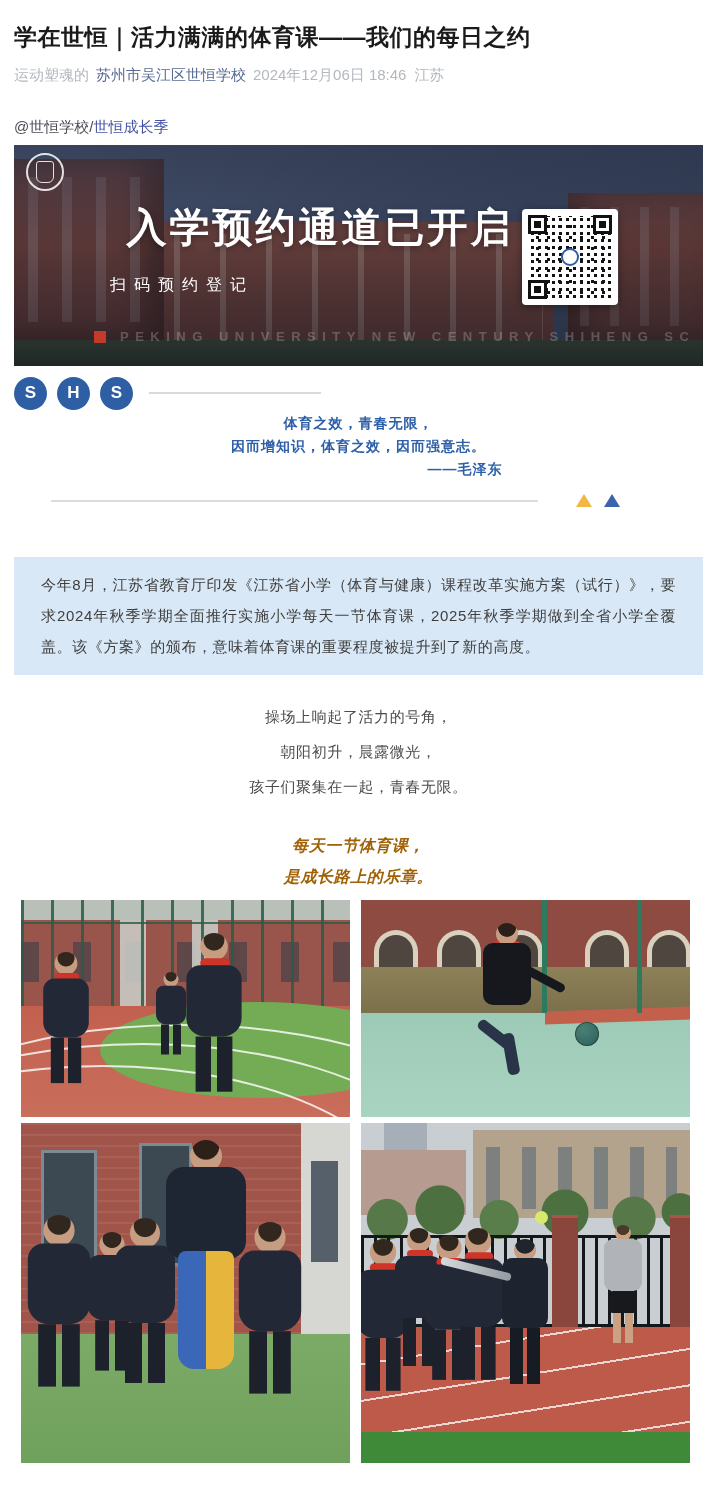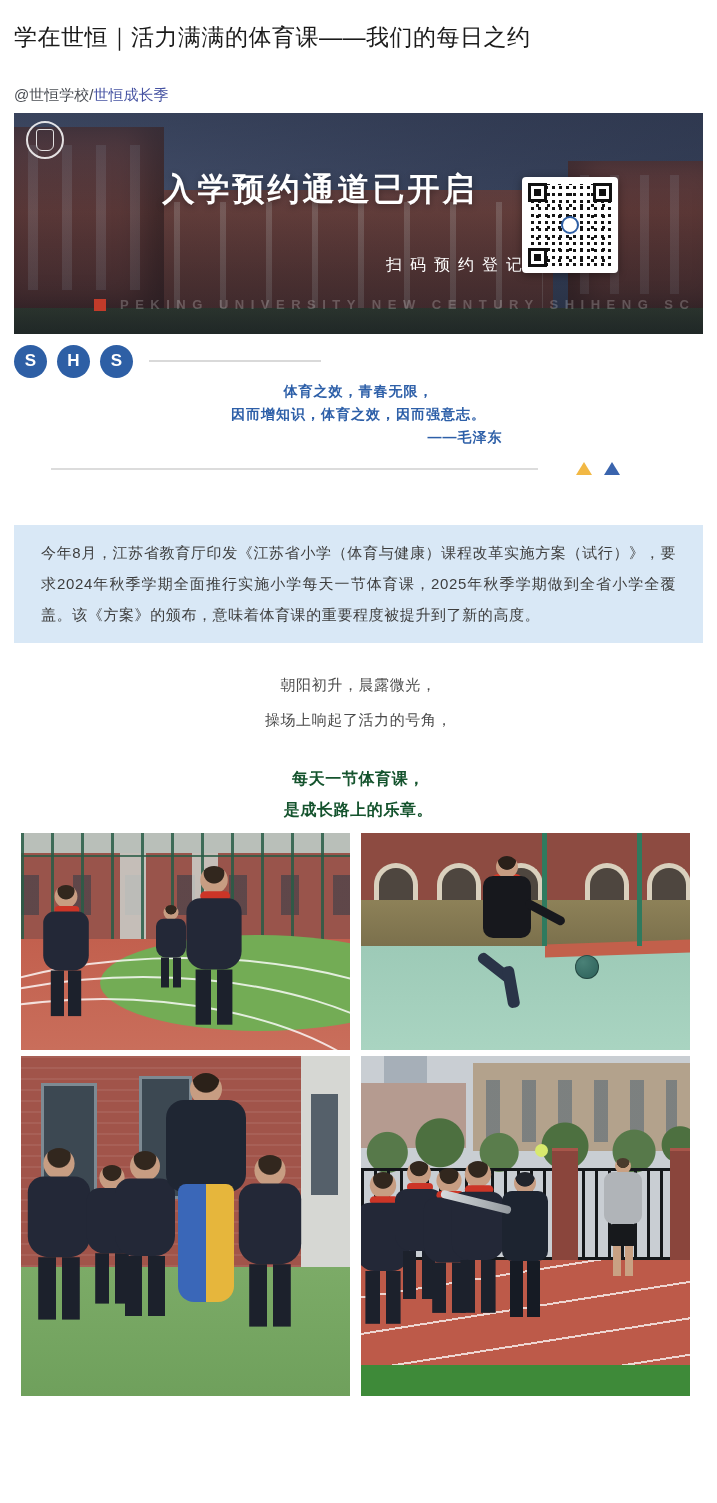--- a/index.html
+++ b/index.html
@@ -1,42 +1,42 @@
 <!DOCTYPE html>
 <html><head>
 <meta charset="utf-8">
 <style>
   html,body{margin:0;padding:0;background:#fff;}
   body{font-family:"Liberation Sans","DejaVu Sans",sans-serif;color:#333;}
   .article{width:717px;padding:0 14px;box-sizing:border-box;background:#fff;position:relative;overflow:hidden;}
 
   
-  .title{margin:22px 0 0;font-size:23px;line-height:30px;font-weight:normal;color:#1b1b1b;letter-spacing:.5px;}
+  .title{margin:22px 0 0;font-size:23px;line-height:30px;font-weight:bold;color:#1b1b1b;letter-spacing:.5px;}
   .byline{margin-top:13px;font-size:15px;line-height:19px;color:#b3b8bf;}
   .byline .acct{color:#576b95;margin:0 7px;}
   .byline .loc{margin-left:8px;}
   .tagline{margin-top:33px;font-size:15px;line-height:19px;color:#4a4e54;}
   .tagline .topic{color:#4653a2;}
   .tagline .sep{color:#4a4e54;}
 
   
   .banner{position:relative;margin-top:9px;height:221px;overflow:hidden;background:linear-gradient(135deg,#4d5a77 0%,#3c4761 55%,#333e55 100%);}
   .bnr-bldg-left{position:absolute;left:0;top:14px;bottom:26px;width:150px;background:linear-gradient(180deg,#6b3f3a,#57312e);box-shadow:inset -20px 0 30px rgba(0,0,0,.35);}
   .bnr-bldg-left:after{content:"";position:absolute;inset:18px 14px;background:repeating-linear-gradient(90deg,rgba(190,200,210,.18) 0 10px,transparent 10px 34px);}
   .bnr-bldg-center{position:absolute;left:150px;right:150px;bottom:26px;height:118px;background:linear-gradient(180deg,#6e413a,#5a332e);}
   .bnr-bldg-center:after{content:"";position:absolute;inset:12px 10px 0;background:repeating-linear-gradient(90deg,rgba(215,220,215,.22) 0 6px,rgba(120,80,70,0) 6px 46px);}
   .bnr-bldg-right{position:absolute;right:0;top:48px;bottom:26px;width:135px;background:linear-gradient(180deg,#6b3c36,#54302c);box-shadow:inset 16px 0 26px rgba(0,0,0,.3);}
   .bnr-bldg-right:after{content:"";position:absolute;inset:14px 12px;background:repeating-linear-gradient(90deg,rgba(190,200,210,.16) 0 9px,transparent 9px 30px);}
   .bnr-lawn{position:absolute;left:0;right:0;bottom:0;height:26px;background:linear-gradient(180deg,#37422f,#2a3326);}
   .bnr-shade{position:absolute;inset:0;background:linear-gradient(180deg,rgba(40,48,70,.55) 0%,rgba(40,48,70,.15) 45%,rgba(20,26,40,.45) 100%);}
   .bnr-logo{position:absolute;left:12px;top:8px;width:38px;height:38px;border-radius:50%;border:2px solid rgba(255,255,255,.85);box-sizing:border-box;}
   .bnr-logo .seal-inner{position:absolute;left:50%;top:50%;width:16px;height:20px;transform:translate(-50%,-50%);border:1.5px solid rgba(255,255,255,.85);border-radius:3px 3px 6px 6px;}
-  .bnr-headline{position:absolute;left:96px;top:55px;width:420px;text-align:center;font-size:32px;font-weight:bold;color:#fff;letter-spacing:3px;text-shadow:0 2px 6px rgba(0,0,0,.35);white-space:nowrap;}
+  .bnr-headline{position:absolute;left:96px;top:55px;width:420px;text-align:center;font-size:40px;font-weight:bold;color:#fff;letter-spacing:3px;text-shadow:0 2px 6px rgba(0,0,0,.35);white-space:nowrap;}
   .bnr-sub{position:absolute;left:96px;top:113px;width:420px;text-align:center;font-size:13px;color:rgba(255,255,255,.93);letter-spacing:4px;white-space:nowrap;}
-  .bnr-cta{position:absolute;left:96px;top:142px;width:420px;text-align:right;font-size:16px;color:#fff;letter-spacing:8px;}
+  .bnr-cta{position:absolute;left:96px;top:130px;width:420px;text-align:left;font-size:16px;color:#fff;letter-spacing:8px;}
   .bnr-qr{position:absolute;left:508px;top:64px;width:96px;height:96px;background:#fff;border-radius:4px;box-shadow:0 2px 8px rgba(0,0,0,.4);}
   .qr-grid{position:absolute;inset:7px;background-image:radial-gradient(#141414 1.5px,transparent 1.6px),radial-gradient(#141414 1.5px,transparent 1.6px);background-size:7px 7px,11px 11px;background-position:0 0,3px 5px;}
   .qr-eye{position:absolute;width:19px;height:19px;border:3px solid #111;background:#fff;box-sizing:border-box;}
   .qr-eye:after{content:"";position:absolute;inset:3px;background:#111;}
   .qr-eye.tl{left:6px;top:6px;} .qr-eye.tr{right:6px;top:6px;} .qr-eye.bl{left:6px;bottom:6px;}
   .qr-center{position:absolute;left:50%;top:50%;width:18px;height:18px;transform:translate(-50%,-50%);background:#fff;border:2px solid #2e5fa5;border-radius:50%;box-sizing:border-box;}
   .bnr-wm{position:absolute;left:80px;right:14px;bottom:22px;display:flex;align-items:center;white-space:nowrap;overflow:hidden;}
   .wm-square{display:inline-block;width:12px;height:12px;background:#c23b2a;margin-right:14px;flex:0 0 auto;}
   .wm-text{font-size:13px;letter-spacing:6.5px;color:rgba(255,255,255,.22);font-weight:bold;}
 
@@ -58,21 +58,21 @@
   .tri-blue{left:590px;border-bottom:13px solid #3a64ad;}
 
   
   .policy-box{margin-top:48px;background:#d9e8f6;padding:12px 27px 13px;}
   .policy-box p{margin:0;font-size:15px;line-height:31px;color:#3e3e3e;text-align:justify;letter-spacing:.6px;}
 
   
   .poem{margin-top:24px;text-align:center;}
   .poem p{margin:0;font-size:15px;line-height:35px;color:#4a4a4a;letter-spacing:.6px;}
   .highlight{margin-top:26px;text-align:center;}
-  .highlight p{margin:0;font-size:16px;line-height:31px;font-weight:bold;color:#14532d;letter-spacing:.6px;}
+  .highlight p{margin:0;font-size:16px;line-height:31px;font-weight:bold;color:#a16207;letter-spacing:.6px;font-style:italic;}
   .leadin{margin:14px 0 0;text-align:center;font-size:15px;line-height:19px;color:#464646;letter-spacing:.6px;}
 
   
   .photo-grid{margin-top:8px;padding:0 7px;display:grid;grid-template-columns:329px 329px;grid-template-rows:217px 340px;gap:6px 11px;}
   .photo{position:relative;overflow:hidden;background:#888;}
 
   
   .kid{position:absolute;display:flex;flex-direction:column;align-items:center;transform-origin:top center;}
   .kid i{display:block;}
   .kh{width:12px;height:12px;border-radius:50%;background:radial-gradient(circle at 50% 26%,#32271e 40%,#c79d82 44%);}
@@ -150,20 +150,23 @@
   .p4 .t-shorts{width:28px;height:22px;background:#17191c;border-radius:4px;}
   .p4 .t-legs{width:20px;height:30px;background:linear-gradient(90deg,#c9a183 40%,transparent 40% 60%,#c9a183 60%);}
 </style>
 </head>
 <body>
 
 <div class="article">
 
   <h1 class="title">学在世恒｜活力满满的体育课——我们的每日之约</h1>
 
+  <div class="byline">
+    <span>运动塑魂的</span><span class="acct">苏州市吴江区世恒学校</span><span>2024年12月06日 18:46</span><span class="loc">江苏</span>
+  </div>
 
   <div class="tagline">
     <span>@世恒学校</span><span class="sep">/</span><span class="topic">世恒成长季</span>
   </div>
 
   <div class="banner">
     <div class="bnr-bldg-left"></div>
     <div class="bnr-bldg-center"></div>
     <div class="bnr-bldg-right"></div>
     <div class="bnr-lawn"></div>
@@ -203,22 +206,23 @@
     <span class="rule-line"></span>
     <span class="tri tri-yellow"></span>
     <span class="tri tri-blue"></span>
   </div>
 
   <div class="policy-box">
     <p>今年8月，江苏省教育厅印发《江苏省小学（体育与健康）课程改革实施方案（试行）》，要求2024年秋季学期全面推行实施小学每天一节体育课，2025年秋季学期做到全省小学全覆盖。该《方案》的颁布，意味着体育课的重要程度被提升到了新的高度。</p>
   </div>
 
   <div class="poem">
+    <p>操场上响起了活力的号角，</p>
     <p>朝阳初升，晨露微光，</p>
-    <p>操场上响起了活力的号角，</p>
+    <p>孩子们聚集在一起，青春无限。</p>
   </div>
 
   <div class="highlight">
     <p>每天一节体育课，</p>
     <p>是成长路上的乐章。</p>
   </div>
 
 
   <div class="photo-grid">
 

